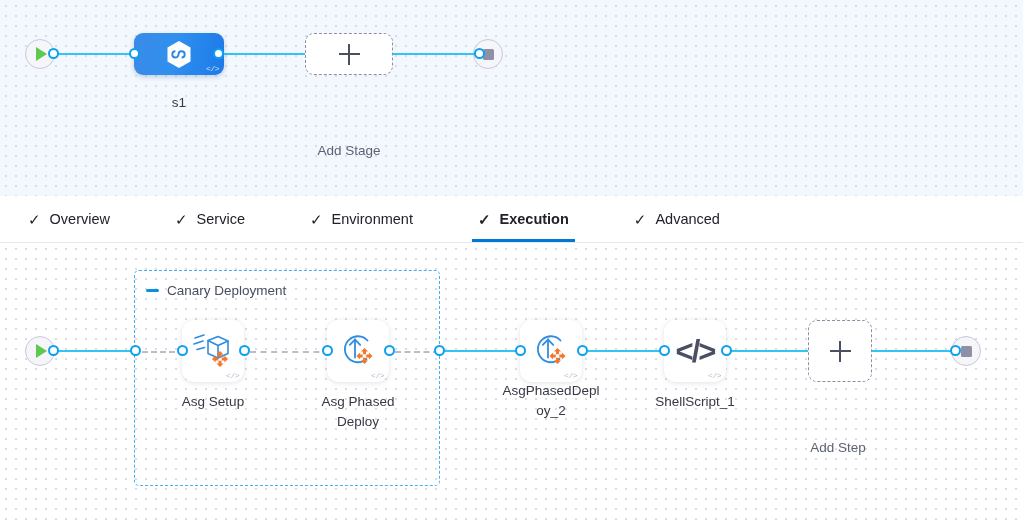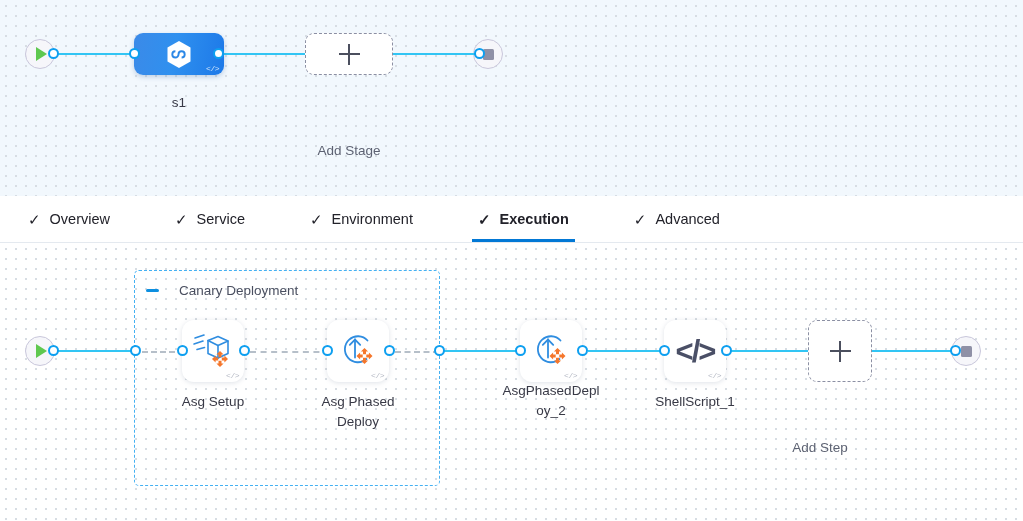--- a/index.html
+++ b/index.html
@@ -125,21 +125,21 @@
     z-index: 3;
   }
 
   
   .group-box {
     position: absolute; border: 1.4px dashed #44b0f2; border-radius: 5px;
     background: rgba(255,255,255,0.0);
     z-index: 2;
   }
   .group-head {
-    position: absolute; display: flex; align-items: center; gap: 20px;
+    position: absolute; display: flex; align-items: center; gap: 8px;
     font-size: 13.5px; color: #4a4f60;
     z-index: 3;
     justify-content: space-between;
   }
   .minus-ico { display: block; width: 13px; height: 2.5px; background: #0d8fe0; border-radius: 2px; }
 
   .angle {
     font-size: 31px; color: #4a4f66; font-weight: bold;
     font-family: "Liberation Sans", sans-serif; letter-spacing: -2px;
     line-height: 1;
@@ -307,20 +307,20 @@
       <span class="angle">&lt;/&gt;</span>
       <span class="code-badge dark">&lt;/&gt;</span>
     </div>
     <div class="port" style="left:659px; top:102px;"></div>
     <div class="port" style="left:721px; top:102px;"></div>
     <div class="node-label" style="left:640px; top:149px; width:110px;">ShellScript_1</div>
 
     <div class="ghost" style="left:808px; top:77px; width:64px; height:62px;">
       <div class="plus"></div>
     </div>
-    <div class="node-label muted" style="left:770px; top:147px; width:100px;">Add Step</div>
+    <div class="node-label muted" style="left:788px; top:147px; width:100px;">Add Step</div>
 
     <div class="port" style="left:950px; top:102px;"></div>
     <div class="terminal" style="left:951px; top:93px;">
       <div class="stop-sq"></div>
     </div>
   </div>
 </div>
 
 </body></html>

